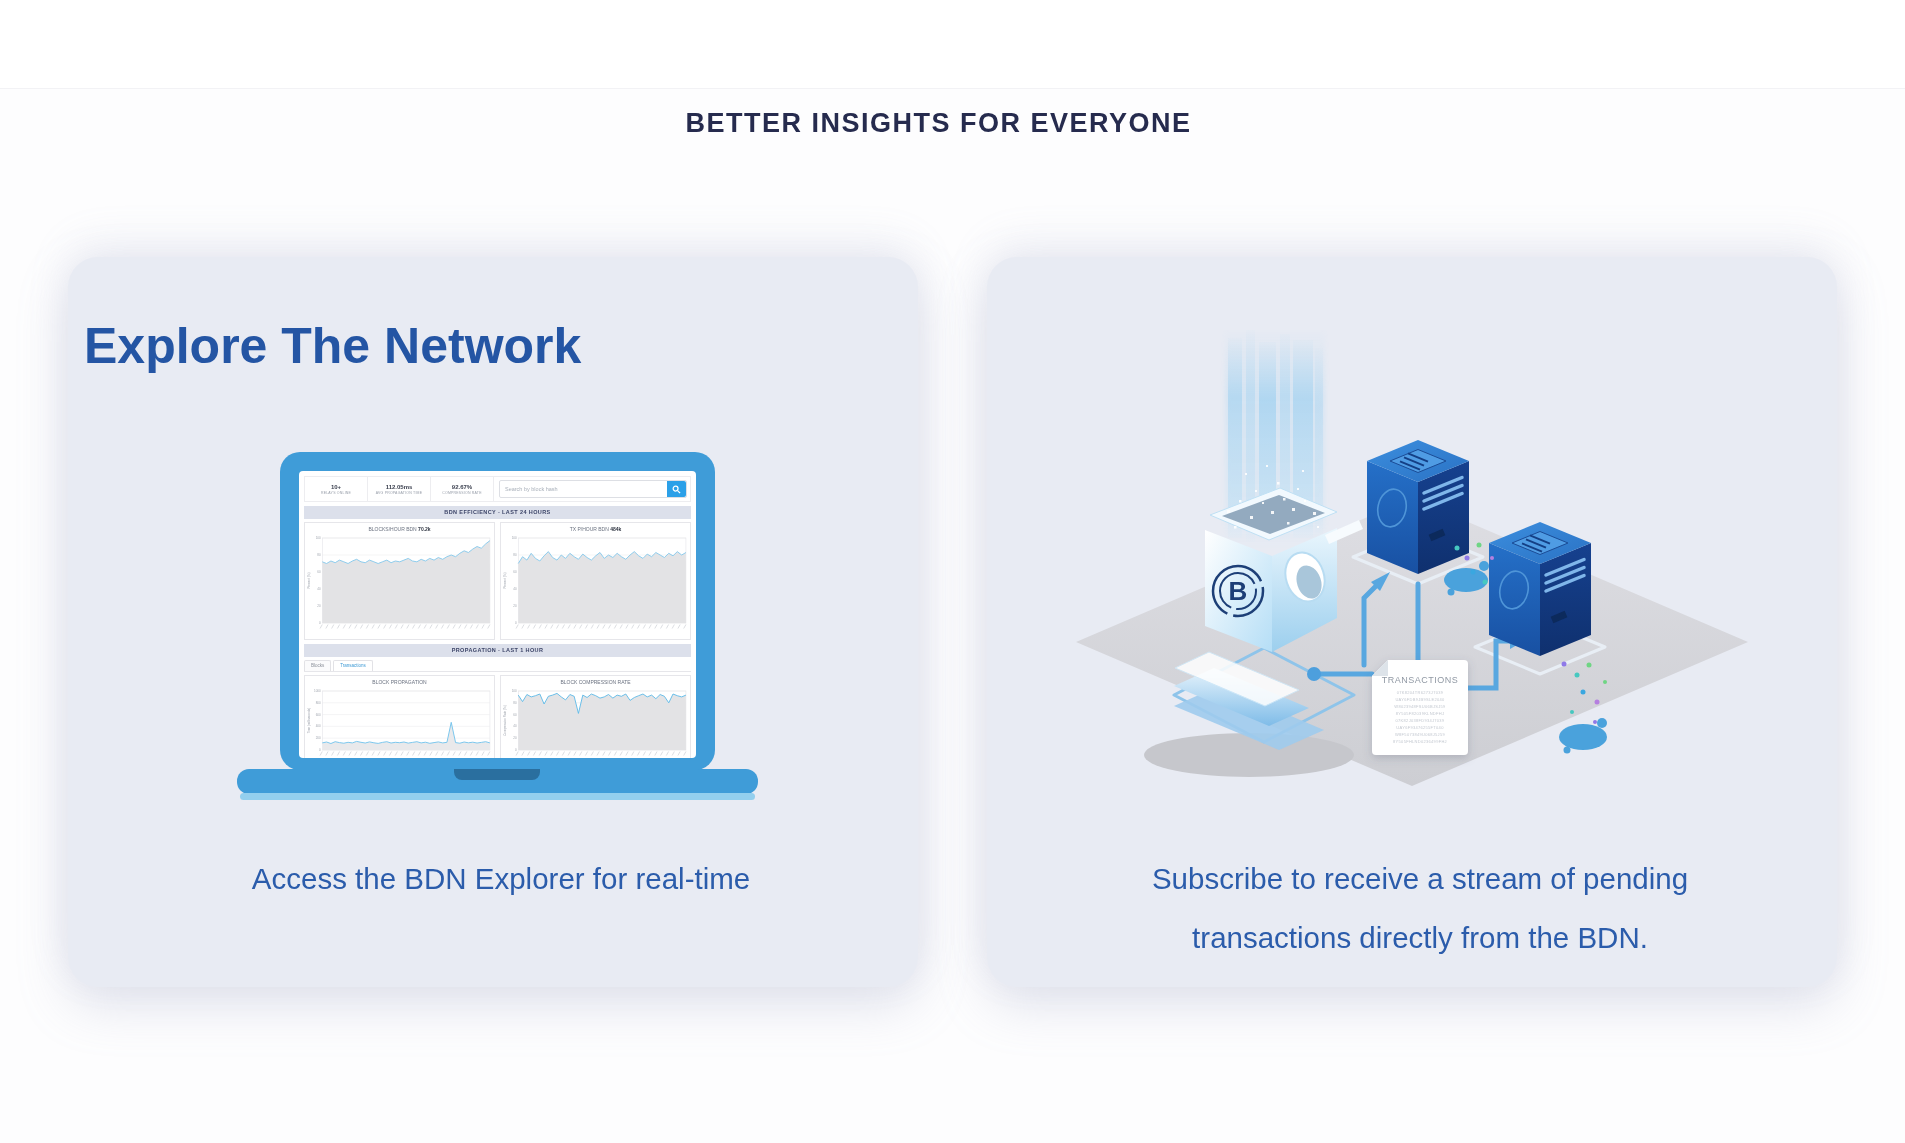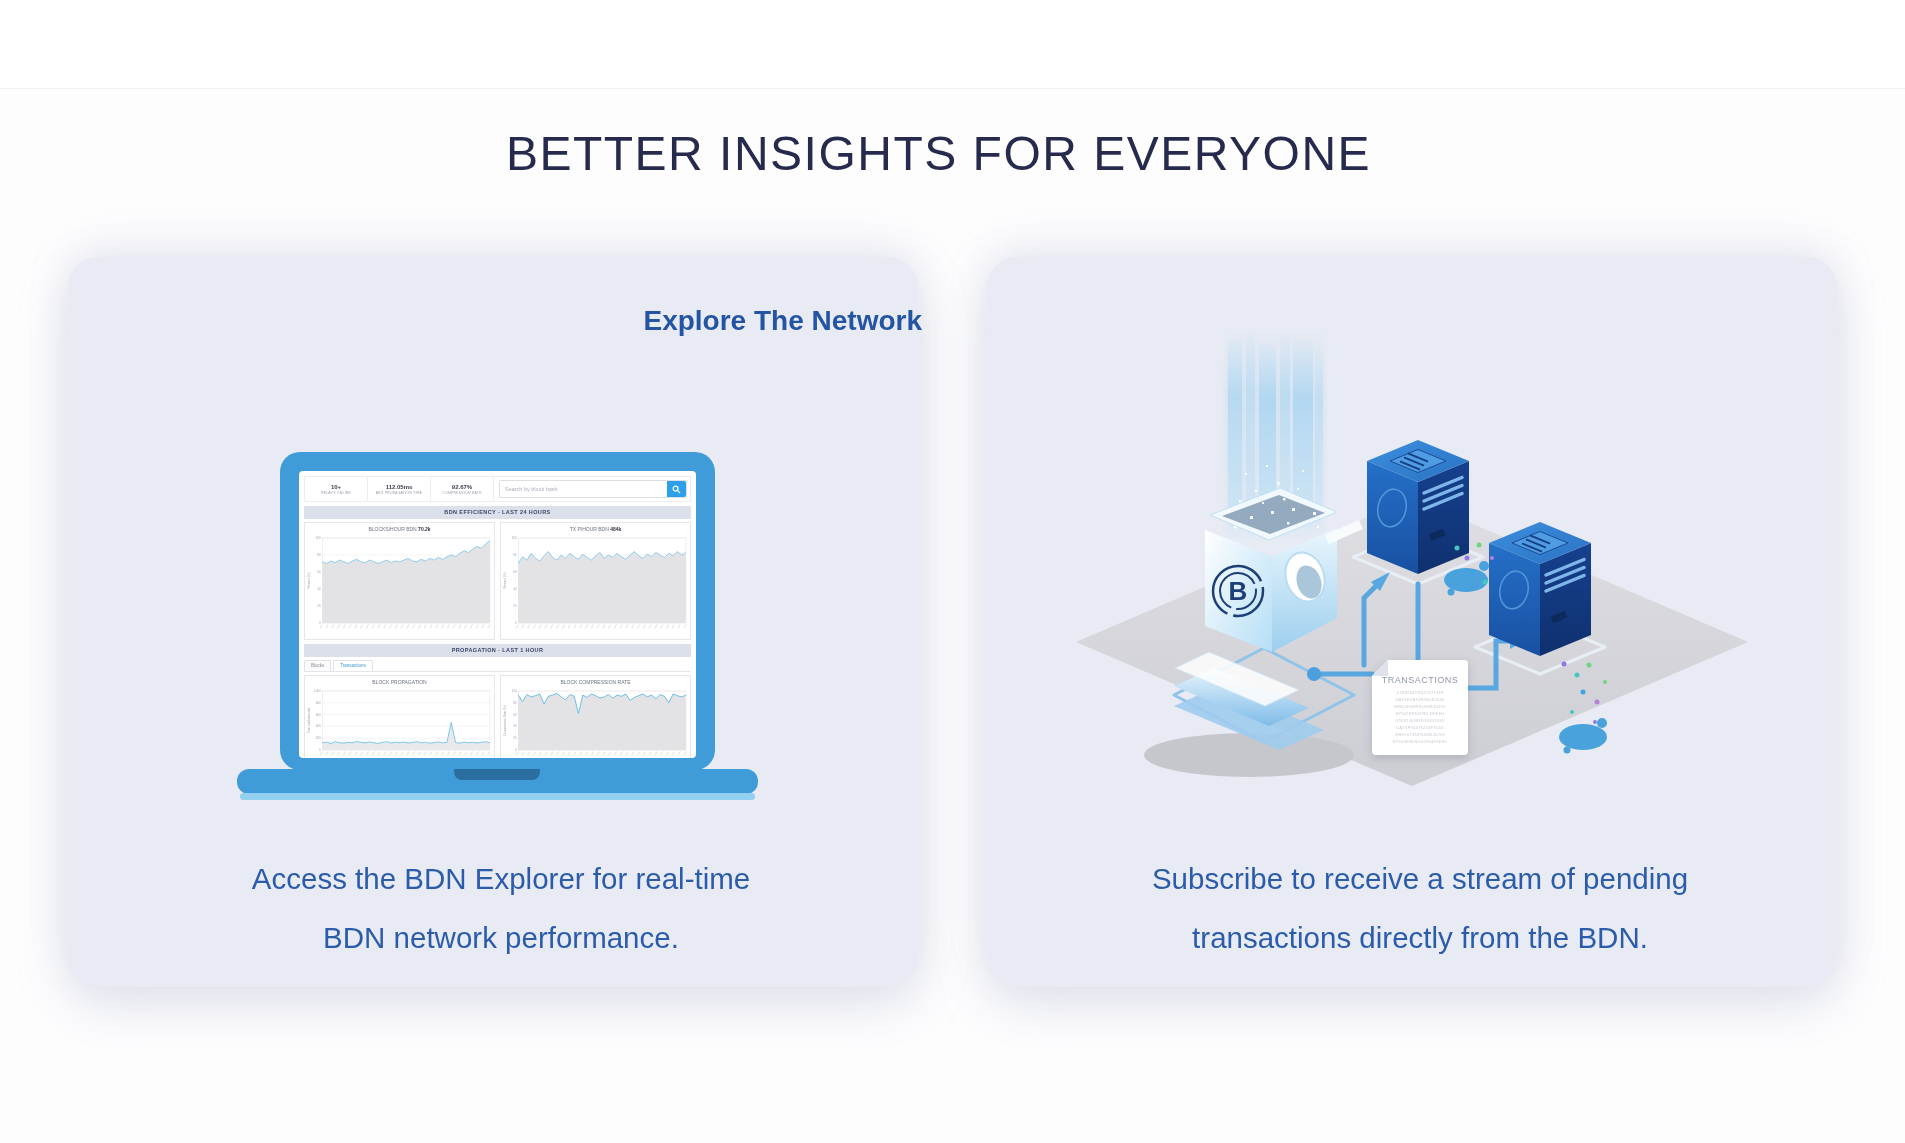--- a/index.html
+++ b/index.html
@@ -1,23 +1,23 @@
 <!DOCTYPE html>
 <html><head>
 <meta charset="utf-8">
 <style>
   html,body{margin:0;padding:0;background:#ffffff;}
   *{box-sizing:border-box;font-family:"Liberation Sans",sans-serif;}
   .page{position:relative;width:1905px;height:1143px;background:#ffffff;overflow:hidden;}
   .section{position:absolute;left:0;top:88px;width:1905px;height:1055px;background:#fdfdfe;border-top:1px solid #f2f2f5;}
-  .section-title{position:absolute;left:0;top:86px;width:1877px;text-align:center;font-size:48px;font-weight:400;letter-spacing:1.5px;color:#262b4e;}
+  .section-title{position:absolute;left:0;top:86px;width:1877px;text-align:center;font-size:27px;font-weight:700;letter-spacing:1.5px;color:#262b4e;}
   .cards{position:absolute;left:68px;top:257px;width:1769px;height:730px;display:flex;gap:69px;}
   .card{position:relative;width:850px;height:730px;background:#e8ebf3;border-radius:30px;
         box-shadow:0 18px 50px rgba(150,158,190,.28), 0 -14px 42px rgba(150,158,190,.14);}
-  .card-title{position:absolute;left:0;top:44px;width:100%;text-align:right;font-size:28px;font-weight:700;color:#2455a4;margin:4px;}
+  .card-title{position:absolute;left:0;top:44px;width:100%;text-align:left;font-size:50px;font-weight:700;color:#2455a4;margin:16px;}
   .card-desc{position:absolute;left:8px;top:592px;width:100%;text-align:center;font-size:29.5px;line-height:59px;color:#2b5cab;margin:0;}
 
   
   .laptop{position:absolute;left:212px;top:195px;width:435px;height:318px;}
   .lap-frame{position:absolute;left:0;top:0;width:435px;height:318px;background:#3f9cd8;border-radius:20px;}
   .lap-base{position:absolute;left:-43px;top:317px;width:521px;height:25px;background:#3f9cd8;border-radius:12px;}
   .lap-strip{position:absolute;left:-40px;top:341px;width:515px;height:7px;background:#93cfee;border-radius:4px;}
   .lap-notch{position:absolute;left:174px;top:317px;width:86px;height:11px;background:#2a6f9f;border-radius:0 0 8px 8px;}
   .lap-screen{position:absolute;left:19px;top:19px;width:397px;height:287px;background:#ffffff;border-radius:4px;padding:5px;overflow:hidden;}
 
@@ -309,21 +309,20 @@
                   <line x1="182" y1="63.5" x2="179.8" y2="67.5" stroke="#b9bec6" stroke-width="0.5"></line>
                   <text x="4.5" y="32.5" font-size="3" fill="#a2a7b0" text-anchor="middle" transform="rotate(-90 4.5 32.5)">Compression Rate (%)</text>
                 </svg>
             </div>
           </div>
         </div>
       </div>
 
       <p class="card-desc">
         <span>Access the BDN Explorer for real-time</span><br>
-        <span>BDN network performance.</span>
       </p>
     </div>
 
     <div class="card">
 
       <svg style="position:absolute;left:0;top:73px;" width="850" height="595" viewBox="0 0 850 595">
         <defs>
           <linearGradient id="beamGrad" x1="0" y1="0" x2="0" y2="1">
             <stop offset="0" stop-color="#7cc4ef" stop-opacity="0.05"></stop>
             <stop offset="0.3" stop-color="#7cc4ef" stop-opacity="0.7"></stop>

